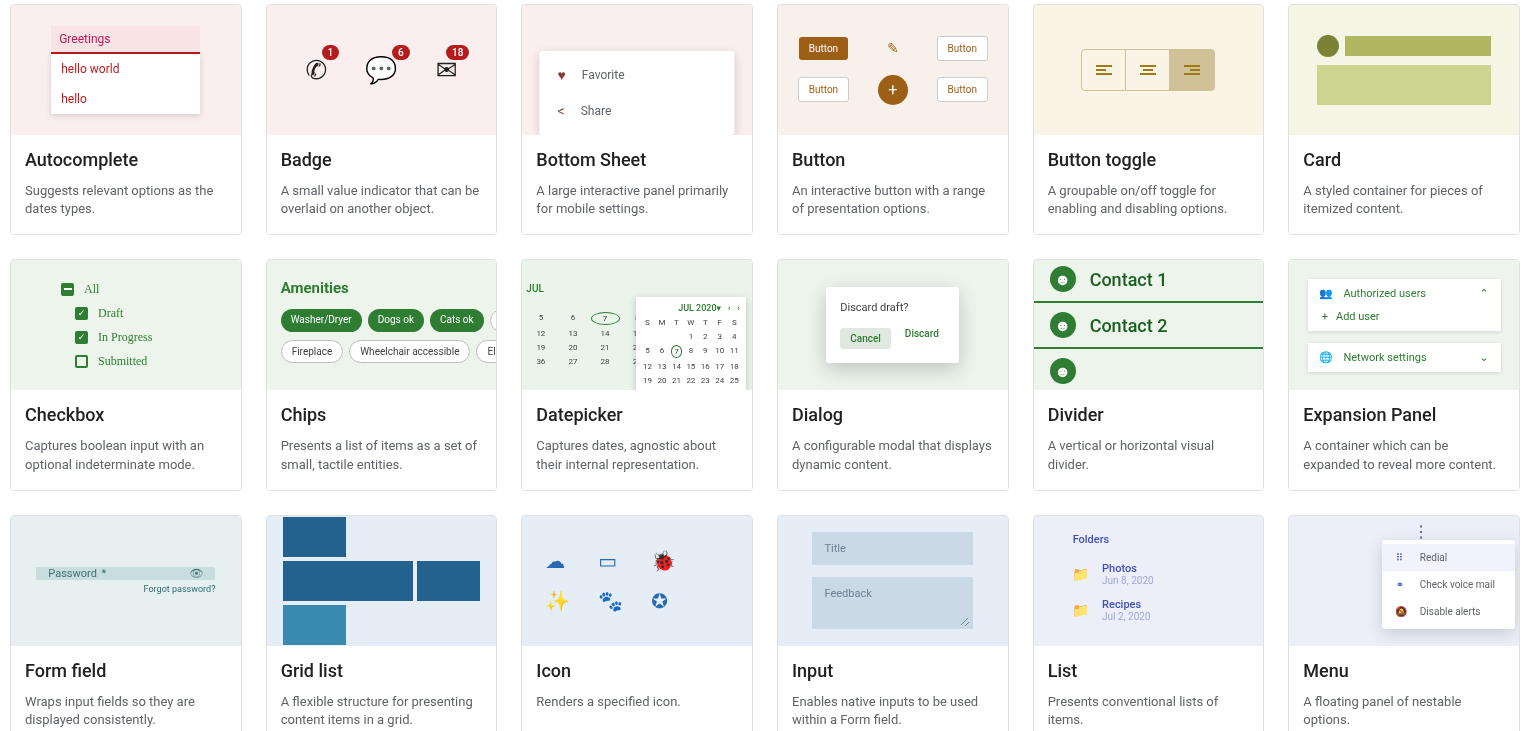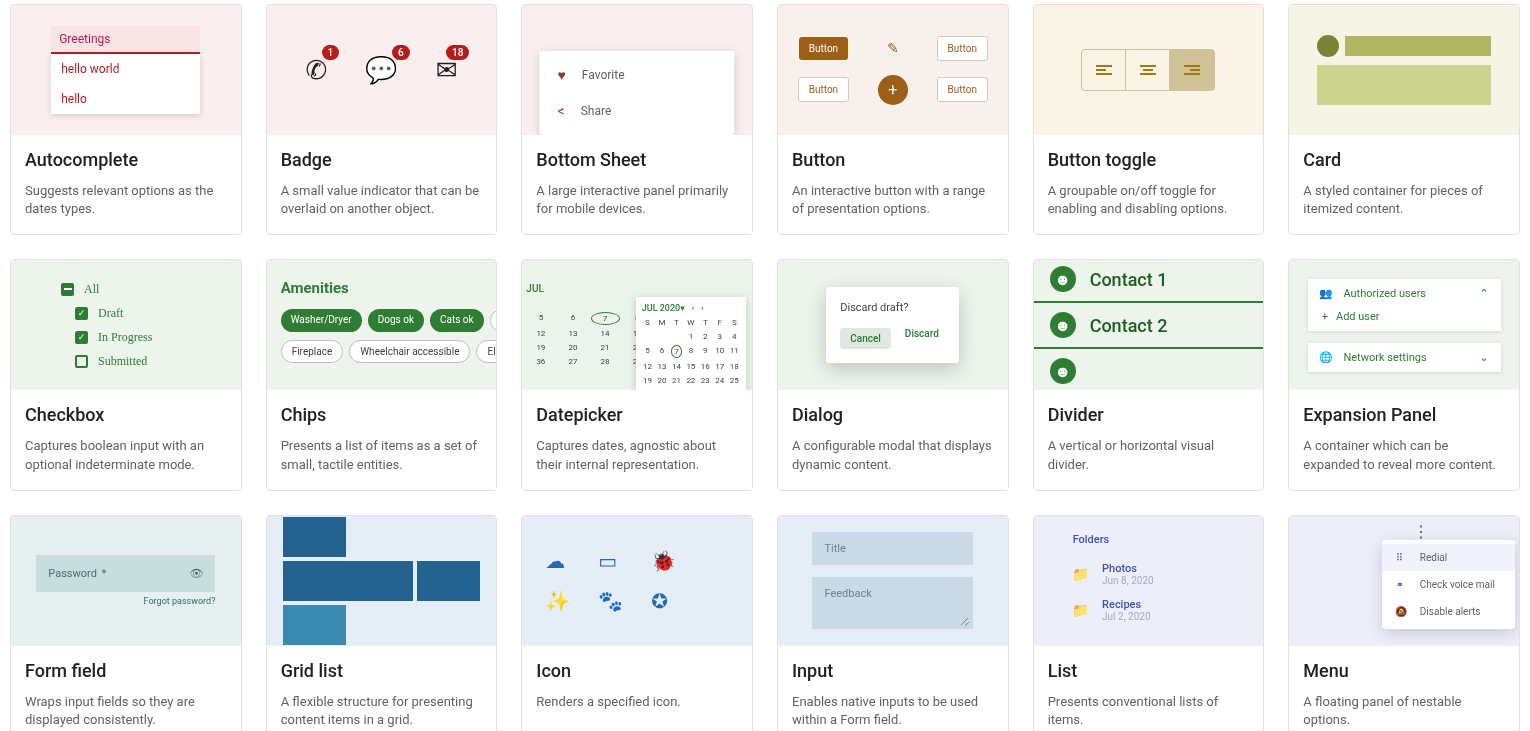--- a/index.html
+++ b/index.html
@@ -109,21 +109,21 @@
   .chip.off { background:#fff; border:1px solid #bdbdbd; color:#424242; }
 
   
   .dp-wrap { display:flex; gap:6px; width:100%; padding:6px 4px; font-size:8px; color:#2e7d32; position:relative;}
   .dp-col { flex:1;}
   .dp-label { font-size:10px; font-weight:500; margin-bottom:4px;}
   .dp-days { display:grid; grid-template-columns: repeat(7,1fr); gap:3px; font-size:8px; color:#424242;}
   .dp-days span { text-align:center; padding:1px 0;}
   .dp-days .sel { border:1px solid #2e7d32; border-radius:50%; }
   .dp-panel { position:absolute; right:6px; top:20px; background:#fff; box-shadow:0 2px 8px rgba(0,0,0,0.18); padding:6px; width:48%;}
-  .dp-hdr { display:flex; justify-content:flex-start; align-items:center; color:#2e7d32; font-size:9px; font-weight:500; margin-bottom:4px;}
+  .dp-hdr { display:flex; justify-content:flex-end; align-items:center; color:#2e7d32; font-size:9px; font-weight:500; margin-bottom:4px;}
 
   
   .dlg { background:#fff; box-shadow:0 6px 20px rgba(0,0,0,0.2); padding:14px; border-radius:3px; width:58%; font-size:11px;}
   .dlg-title { color:#424242; margin-bottom:14px; font-weight:400;}
   .dlg-acts { display:flex; gap:14px; }
   .dlg-btn { font-size:10px; color:#2e7d32; font-weight:500;}
   .dlg-btn.cancel { background:#e1e7e1; padding:5px 10px; border-radius:3px;}
 
   
   .div-list { width:100%; display:flex; flex-direction:column; }
@@ -135,21 +135,21 @@
   .exp-list { width:84%; display:flex; flex-direction:column; gap:12px;}
   .exp-item { background:#fff; box-shadow:0 1px 4px rgba(0,0,0,0.12); padding:8px 12px; font-size:11px; color:#2e7d32; display:flex; align-items:center; gap:10px;}
   .exp-item.open { flex-direction:column; align-items:stretch; gap:10px;}
   .exp-row { display:flex; align-items:center; gap:10px; }
   .exp-title { flex:1; }
   .exp-arrow { color:#2e7d32; }
   .exp-sub{ padding-left:2px; font-size:11px; display:flex; align-items:center; gap:8px;}
 
   
   .ff-wrap { width:78%; display:flex; flex-direction:column; align-items:flex-end;}
-  .ff-input { width:100%; background:#c8ddde; padding:12px 12px; color:#407077; font-size:11px; display:flex; align-items:center; justify-content:space-between;}
+  .ff-input { width:100%; background:#c8ddde; padding:0 12px; color:#407077; font-size:11px; display:flex; align-items:center; justify-content:space-between;}
   .ff-input .star { color:#407077; margin-left:2px;}
   .ff-link { font-size:9px; color:#2b6b72; margin-top:4px; text-align:right;}
 
   
   .gl { width:86%; display:grid; grid-template-columns: 1fr 1fr 1fr; gap:4px;}
   .gl div { background:#23618e; height:40px;}
   .gl div:nth-child(1){grid-column:1/3;}
   .gl div:nth-child(2){grid-row:1/3;}
   .gl div:nth-child(4){background:#3a89b1;}
 
@@ -221,21 +221,21 @@
             <span>Favorite</span>
           </div>
         <div class="bs-row">
             <span class="ic">&lt;</span>
             <span>Share</span>
           </div>
       </div>
     </div>
     <div class="info">
         <div class="title">Bottom Sheet</div>
-        <div class="desc">A large interactive panel primarily for mobile devices.</div>
+        <div class="desc">A large interactive panel primarily for mobile settings.</div>
       </div>
   </div>
 
   <div class="card">
     <div class="preview theme-red" style="background:#f8f0ea;">
       <div class="btn-grid">
         <div class="btn fill">Button</div>
         <div class="pencil">✎</div>
         <div class="btn outline">Button</div>
         <div class="btn outline">Button</div>

